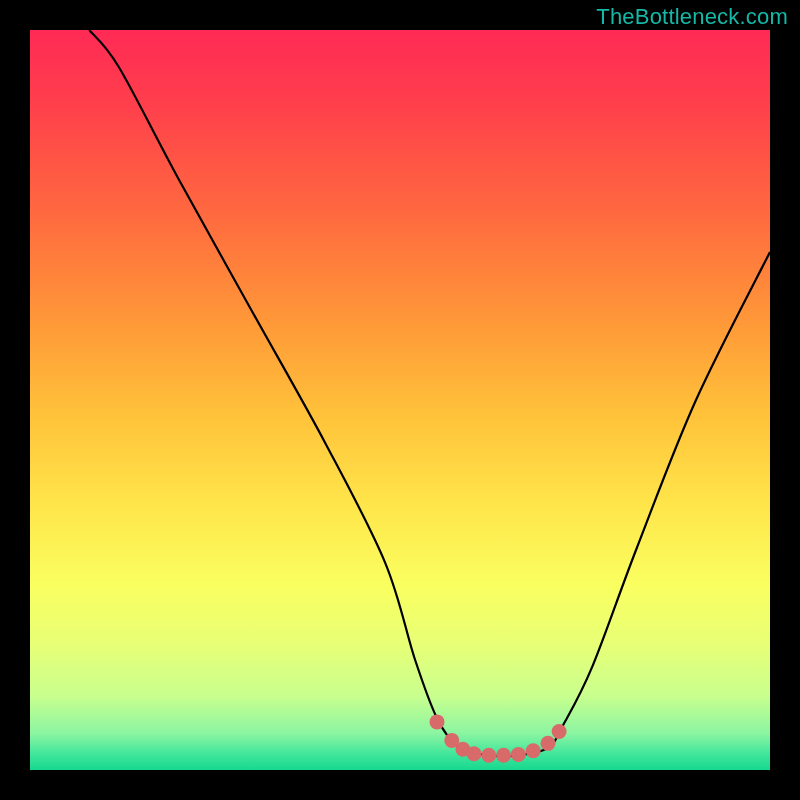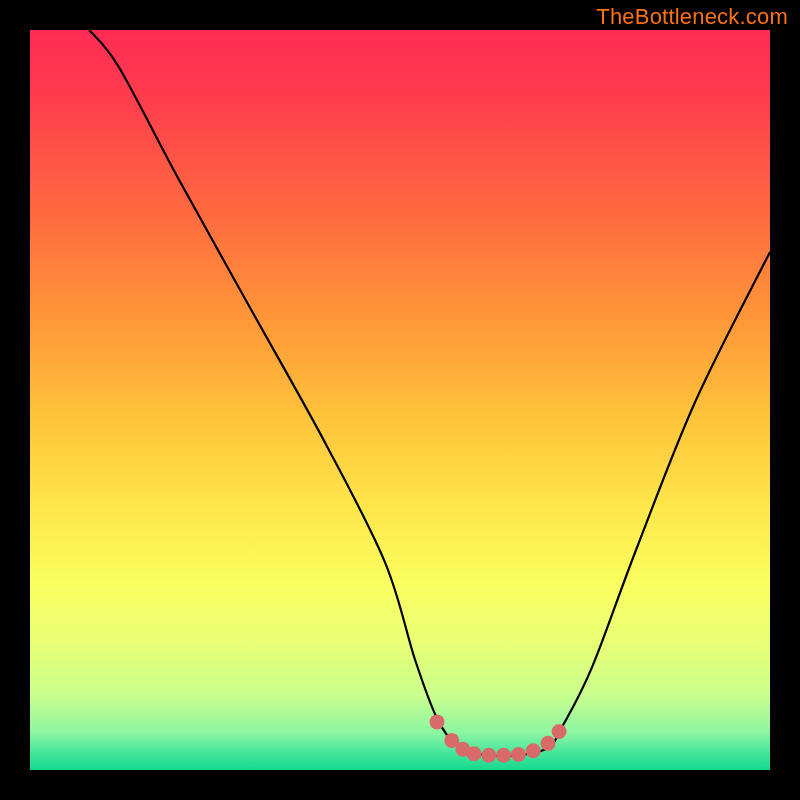--- a/index.html
+++ b/index.html
@@ -38,21 +38,21 @@
       #c8ff8e 90%,
       #8cf5a2 95%,
       #3de59a 98%,
       #17d88f 100%
     );
   }
   .watermark {
     position: absolute;
     top: 4px;
     right: 12px;
-    color: #f97316;
+    color: #14b8a6;
     font-size: 22px;
     font-weight: 500;
     letter-spacing: 0.2px;
     user-select: none;
   }
   svg.curve {
     position: absolute;
     left: 0;
     top: 0;
     width: 740px;

